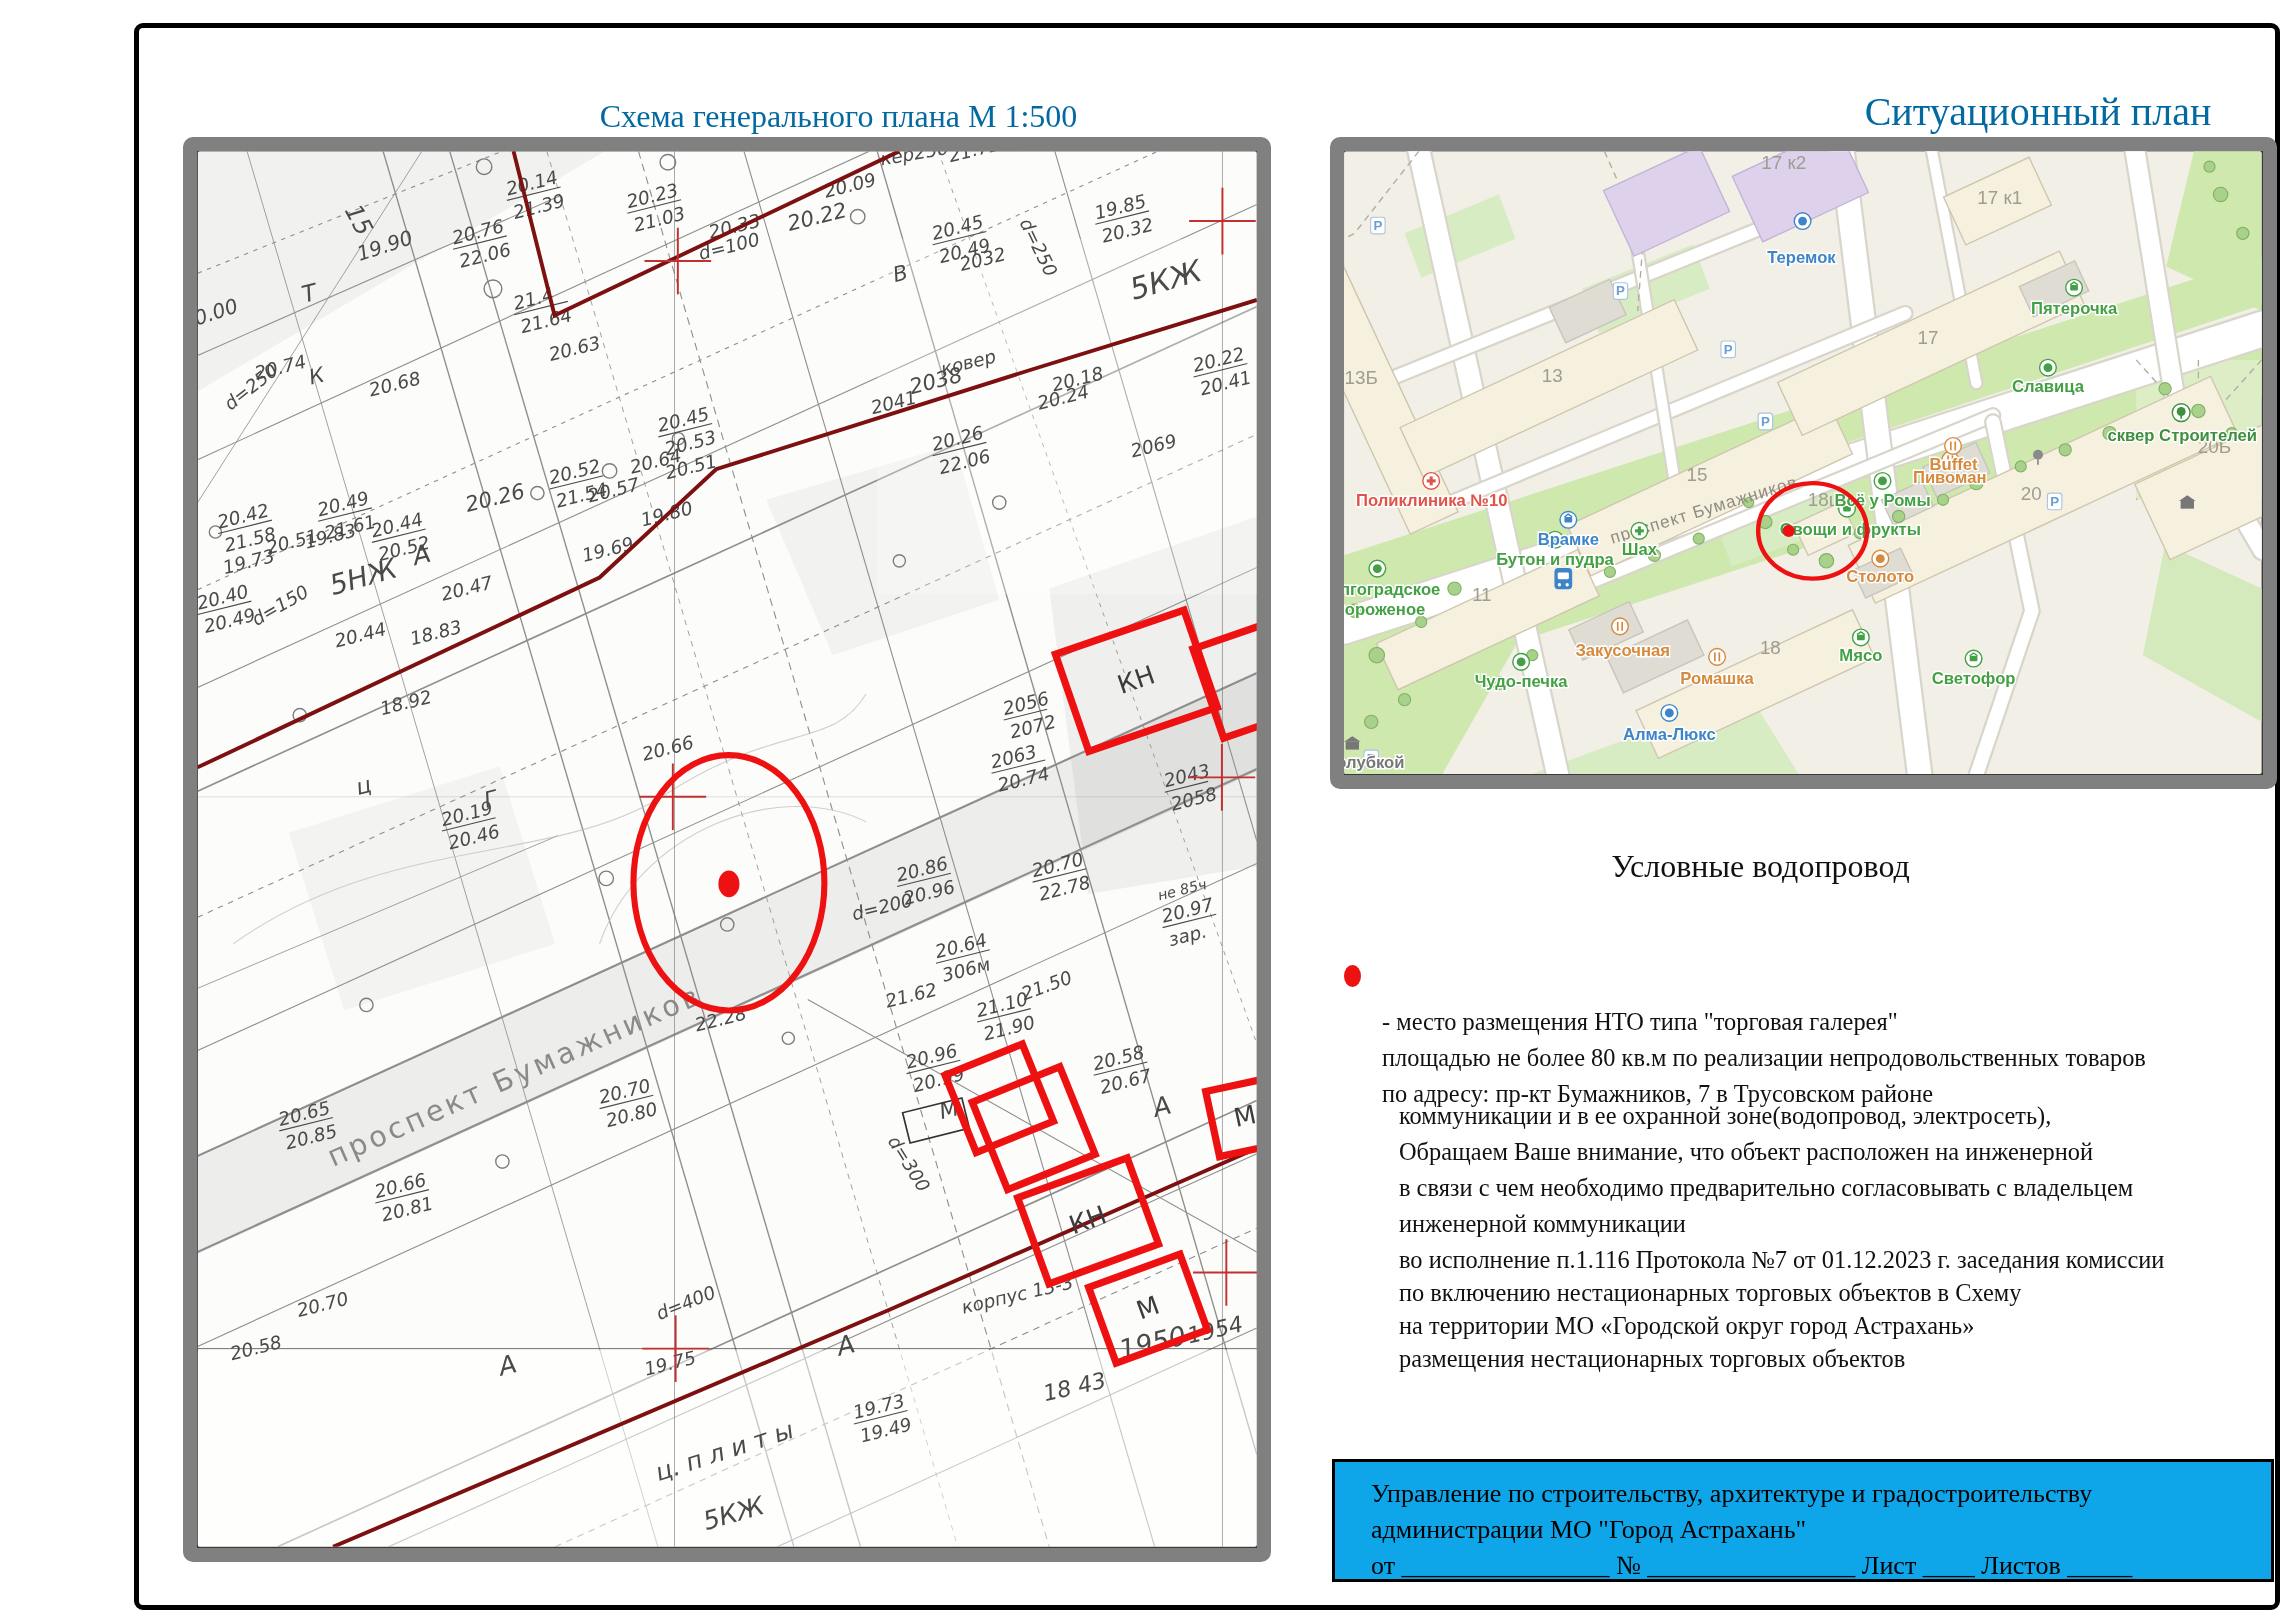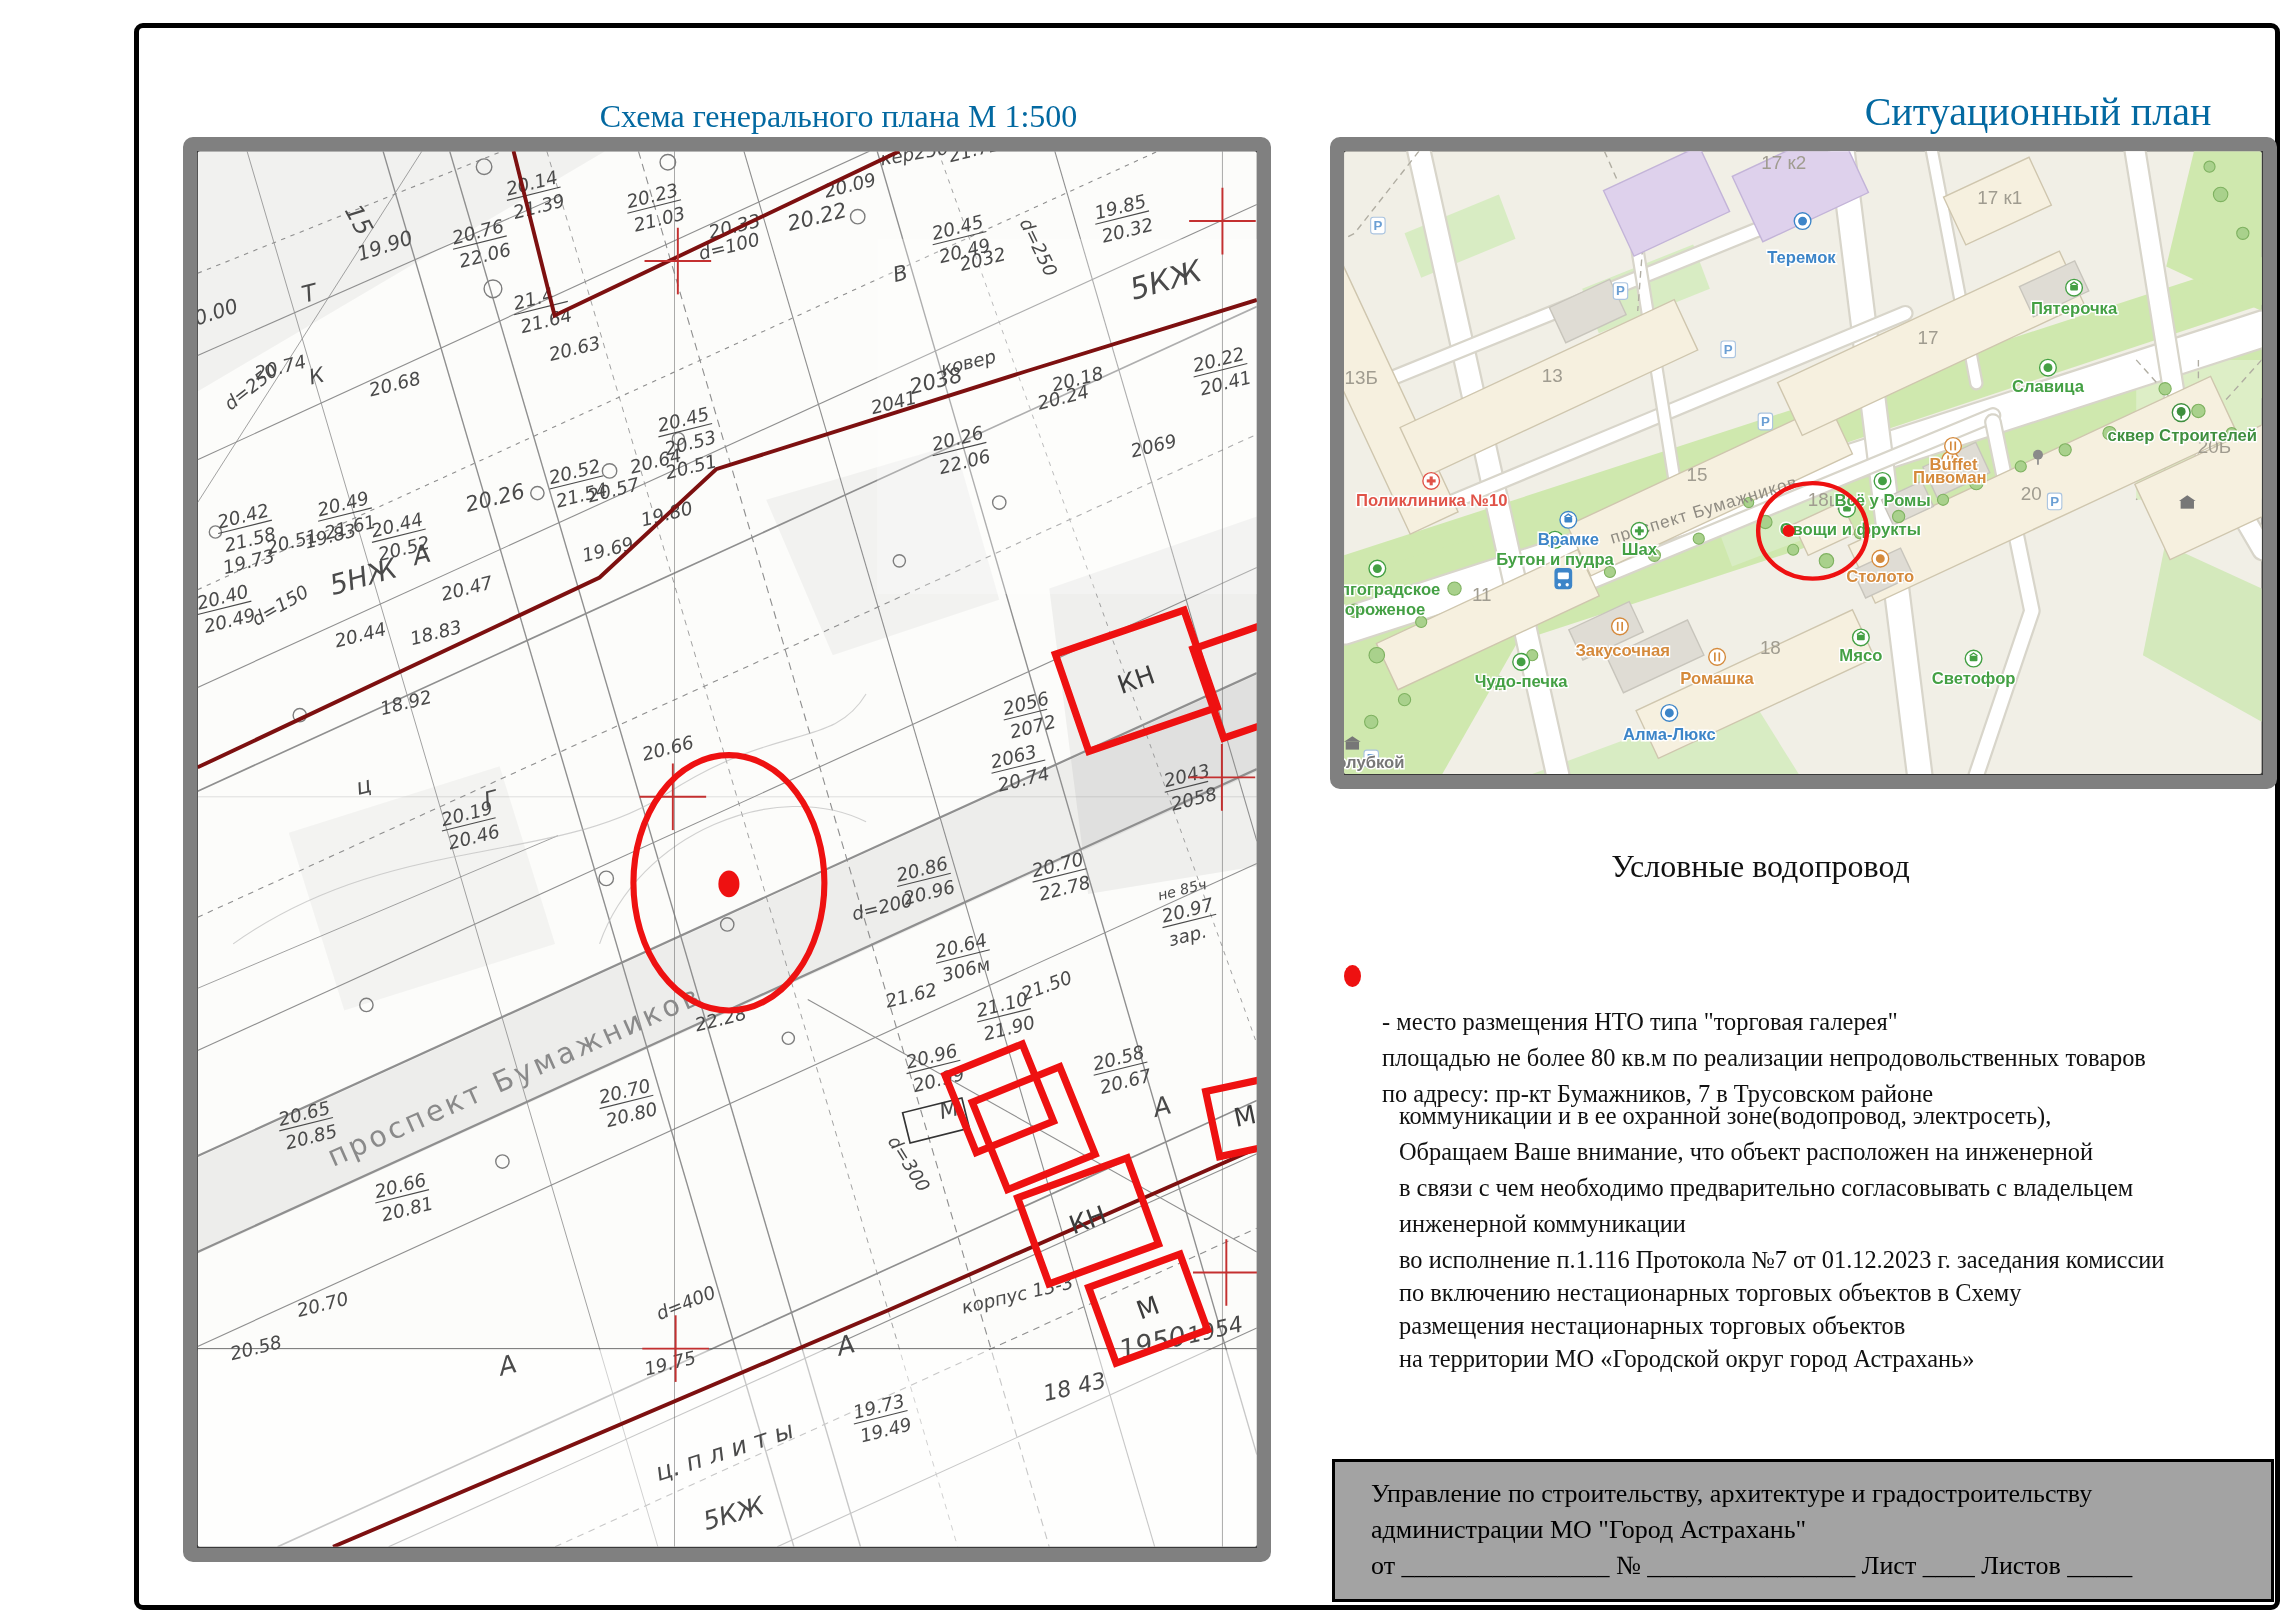--- a/index.html
+++ b/index.html
@@ -12,21 +12,21 @@
   .map-frame{border:14.4px solid #808080;border-radius:10px;box-sizing:border-box;box-shadow:inset 0 0 0 1.7px #3a3a3a;background:#fcfcfa;}
   .frame-general{left:183px;top:137px;width:1088px;height:1425px;}
   .frame-situation{left:1330px;top:137px;width:947px;height:652px;background:#f1efe6;}
   svg.maplayer{position:absolute;left:0;top:0;width:2295px;height:1623px;pointer-events:none;}
   .legend-title{left:1344px;top:848px;width:833px;text-align:center;font-size:32px;color:#111;}
   .legend-bullet{left:1344px;top:965px;width:16.7px;height:22px;border-radius:50%;}
   .legend-block{color:#111;font-size:24.4px;line-height:36px;white-space:nowrap;}
   .lb1{left:1382px;top:1004px;}
   .lb2{left:1399px;top:1098px;}
   .lb3{left:1399px;top:1243px;line-height:33px;}
-  .stamp{left:1332px;top:1459px;width:942px;height:143px;border:3.3px solid #000;box-sizing:border-box;background:#a3a3a3;
+  .stamp{left:1332px;top:1459px;width:942px;height:123px;border:3.3px solid #000;box-sizing:border-box;background:#0ea5e9;
          padding:14.4px 11px 0 36px;font-size:26px;line-height:36px;color:#000;white-space:nowrap;}
 </style>
 </head>
 <body>
 
 <div>
   <div class="abs page-frame"></div>
 
   <div class="abs title title-left">Схема генерального плана М 1:500</div>
   <div class="abs title title-right">Ситуационный план</div>
@@ -764,22 +764,22 @@
     </div>
   <div class="abs legend-block lb2" id="legend-b2">
       <div>коммуникации и в ее охранной зоне(водопровод, электросеть),</div>
       <div>Обращаем Ваше внимание, что объект расположен на инженерной</div>
       <div>в связи с чем необходимо предварительно согласовывать с владельцем</div>
       <div>инженерной коммуникации</div>
     </div>
   <div class="abs legend-block lb3" id="legend-b3">
       <div>во исполнение п.1.116 Протокола №7 от 01.12.2023 г. заседания комиссии</div>
       <div>по включению нестационарных торговых объектов в Схему</div>
+      <div>на территории МО «Городской округ город Астрахань»</div>
       <div>размещения нестационарных торговых объектов</div>
-      <div>на территории МО «Городской округ город Астрахань»</div>
     </div>
 
   <div class="abs stamp">
     <div>Управление по строительству, архитектуре и градостроительству</div>
     <div>администрации МО "Город Астрахань"</div>
     <div>от ________________ № ________________  Лист ____  Листов _____</div>
   </div>
 </div>
 
 

